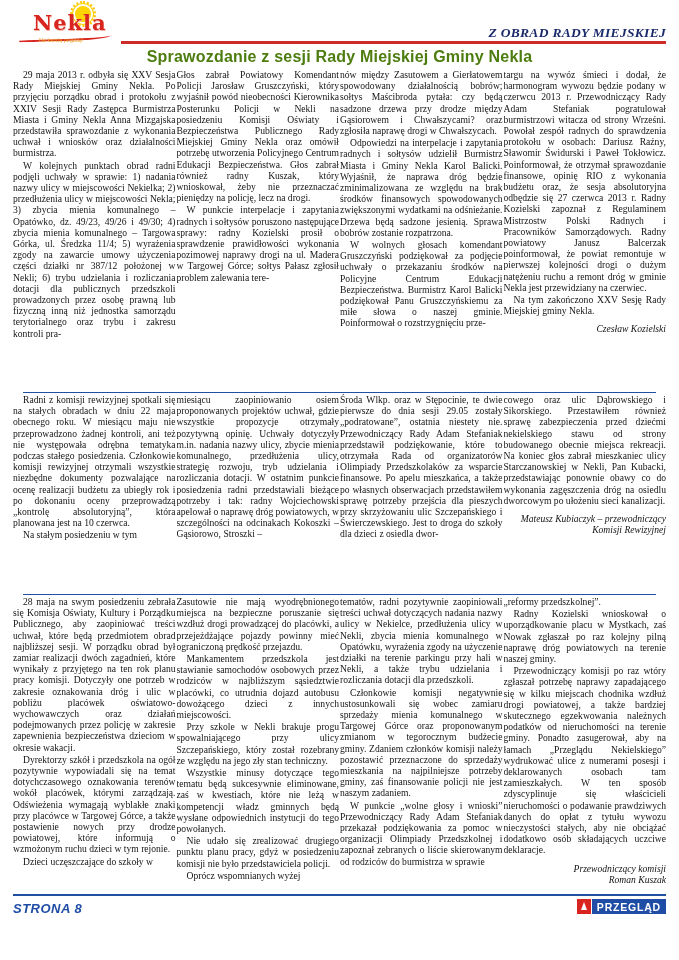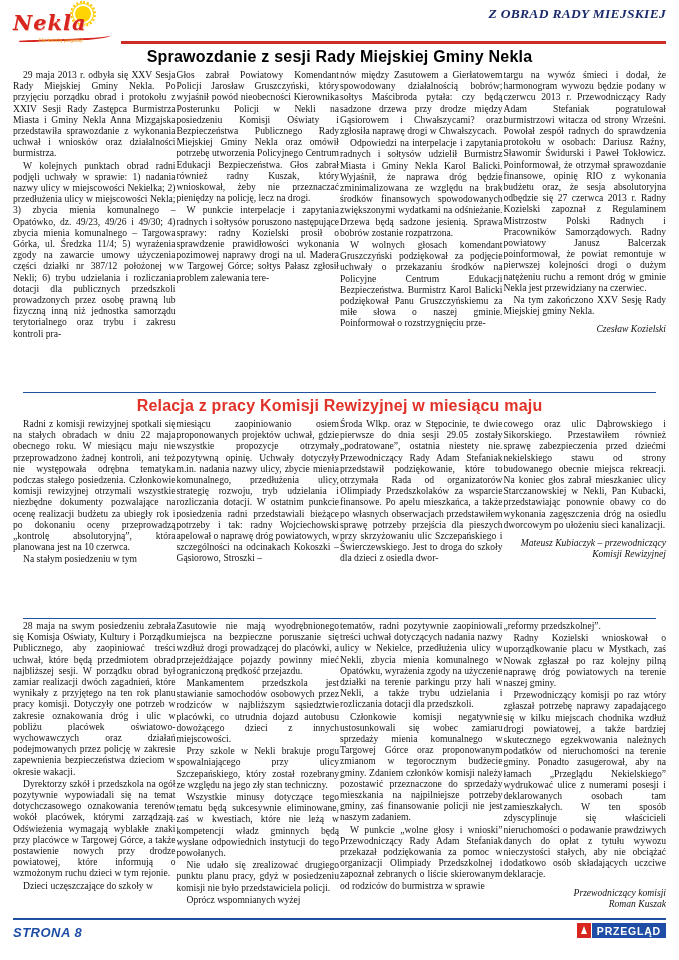--- a/index.html
+++ b/index.html
@@ -6,35 +6,35 @@
   .page{width:679px;height:960px;background:#ffffff;margin:0 auto;box-sizing:border-box;
         padding:6px 13px 0;overflow:hidden;font-family:"Liberation Serif",serif;color:#141414;}
 
   
   .hdr{display:flex;align-items:flex-end;height:38px;margin-bottom:1px;}
   .nekla-logo{width:108px;position:relative;height:38px;flex:none;}
   .sun{position:absolute;left:62px;top:0;width:16px;height:16px;border-radius:50%;
        background:#ffd400;box-shadow:0 0 0 2px #fff,0 0 0 3px #ffd400;}
   .sun:before{content:"";position:absolute;inset:-5px;border-radius:50%;
        border:2px dotted #ffc400;}
-  .nekla-name{position:absolute;left:0;top:4px;font-family:"DejaVu Serif",serif;
-       font-style:italic;font-weight:bold;font-size:21px;color:#d8251f;letter-spacing:1px;
+  .nekla-name{position:absolute;left:20px;top:4px;font-family:"DejaVu Serif",serif;
+       font-weight:bold;font-size:21px;color:#d8251f;letter-spacing:1px;
        text-shadow:0.5px 0.5px 0 #f5b5a5;}
   .nekla-swoosh{position:absolute;left:6px;top:28px;width:92px;height:5px;
        border-bottom:2.5px solid #d8251f;border-radius:0 0 60%/6px 60%;transform:rotate(-2deg);}
   .nekla-tagline{position:absolute;left:26px;top:31px;font-family:"Liberation Sans",sans-serif;
        font-size:5.5px;color:#e8a020;white-space:nowrap;}
-  .hdr-right{flex:1;border-bottom:3px solid #cc2b28;padding-bottom:19px;text-align:right;}
+  .hdr-right{flex:1;border-bottom:3px solid #cc2b28;padding-bottom:0;text-align:right;}
   .section-label{font-family:"Liberation Serif",serif;font-weight:bold;font-style:italic;
        font-size:13.5px;color:#1b2a6b;letter-spacing:0.3px;}
 
   
   .article-title{margin:4px 0 3px;text-align:center;font-family:"Liberation Sans",sans-serif;
        font-weight:bold;font-size:16px;letter-spacing:0.2px;}
-  .t-green{color:#000000;}
+  .t-green{color:#4d7c0f;}
   .t-red{color:#e03228;}
   .t-blue{color:#1f4da6;}
   .cols{display:flex;gap:1px;}
   .col{flex:1 1 0;min-width:0;overflow:hidden;font-size:9.6px;line-height:11.2px;
        text-align:justify;}
   .h-a1{height:320px;}
   .h-a2{height:197px;}
   .h-a3{height:295px;}
   .col p{margin:0 0 1px;text-indent:10px;}
   .cont .paras p:first-child{text-indent:0;}
@@ -101,21 +101,20 @@
             <p>Na tym zakończono  XXV Sesję Rady Miejskiej gminy Nekla.</p>
           </div>
         <div class="signature">Czesław Kozielski</div>
       </div>
     </div>
   </section>
 
   <div class="sep"></div>
 
   <section>
-    <h2 class="article-title t-red">Relacja z pracy Komisji Rewizyjnej w miesiącu maju</h2>
     <div class="cols h-a2">
       <div class="col">
           <div class="paras">
             <p>Radni z komisji rewizyjnej spotkali się na stałych obradach w dniu 22 maja obecnego roku. W miesiącu maju nie przeprowadzono żadnej kontroli, ani też nie występowała odrębna tematyka podczas stałego posiedzenia. Członkowie komisji rewizyjnej otrzymali wszystkie niezbędne dokumenty pozwalające na ocenę realizacji budżetu za ubiegły rok i po dokonaniu oceny przeprowadzą „kontrolę absolutoryjną”, która planowana jest na 10 czerwca.</p>
             <p>Na stałym posiedzeniu w tym</p>
           </div>
         </div>
       <div class="col cont">
           <div class="paras">
             <p>miesiącu zaopiniowanio osiem proponowanych projektów uchwał, gdzie wszystkie propozycje otrzymały pozytywną opinię. Uchwały dotyczyły m.in. nadania nazwy ulicy, zbycie mienia komunalnego, przedłużenia ulicy, strategię rozwoju, tryb udzielania i rozliczania dotacji. W ostatnim punkcie posiedzenia radni przedstawiali bieżące potrzeby i tak: radny Wojciechowski apelował o naprawę dróg powiatowych, w szczególności na odcinakach Kokoszki – Gąsiorowo, Stroszki –</p>

